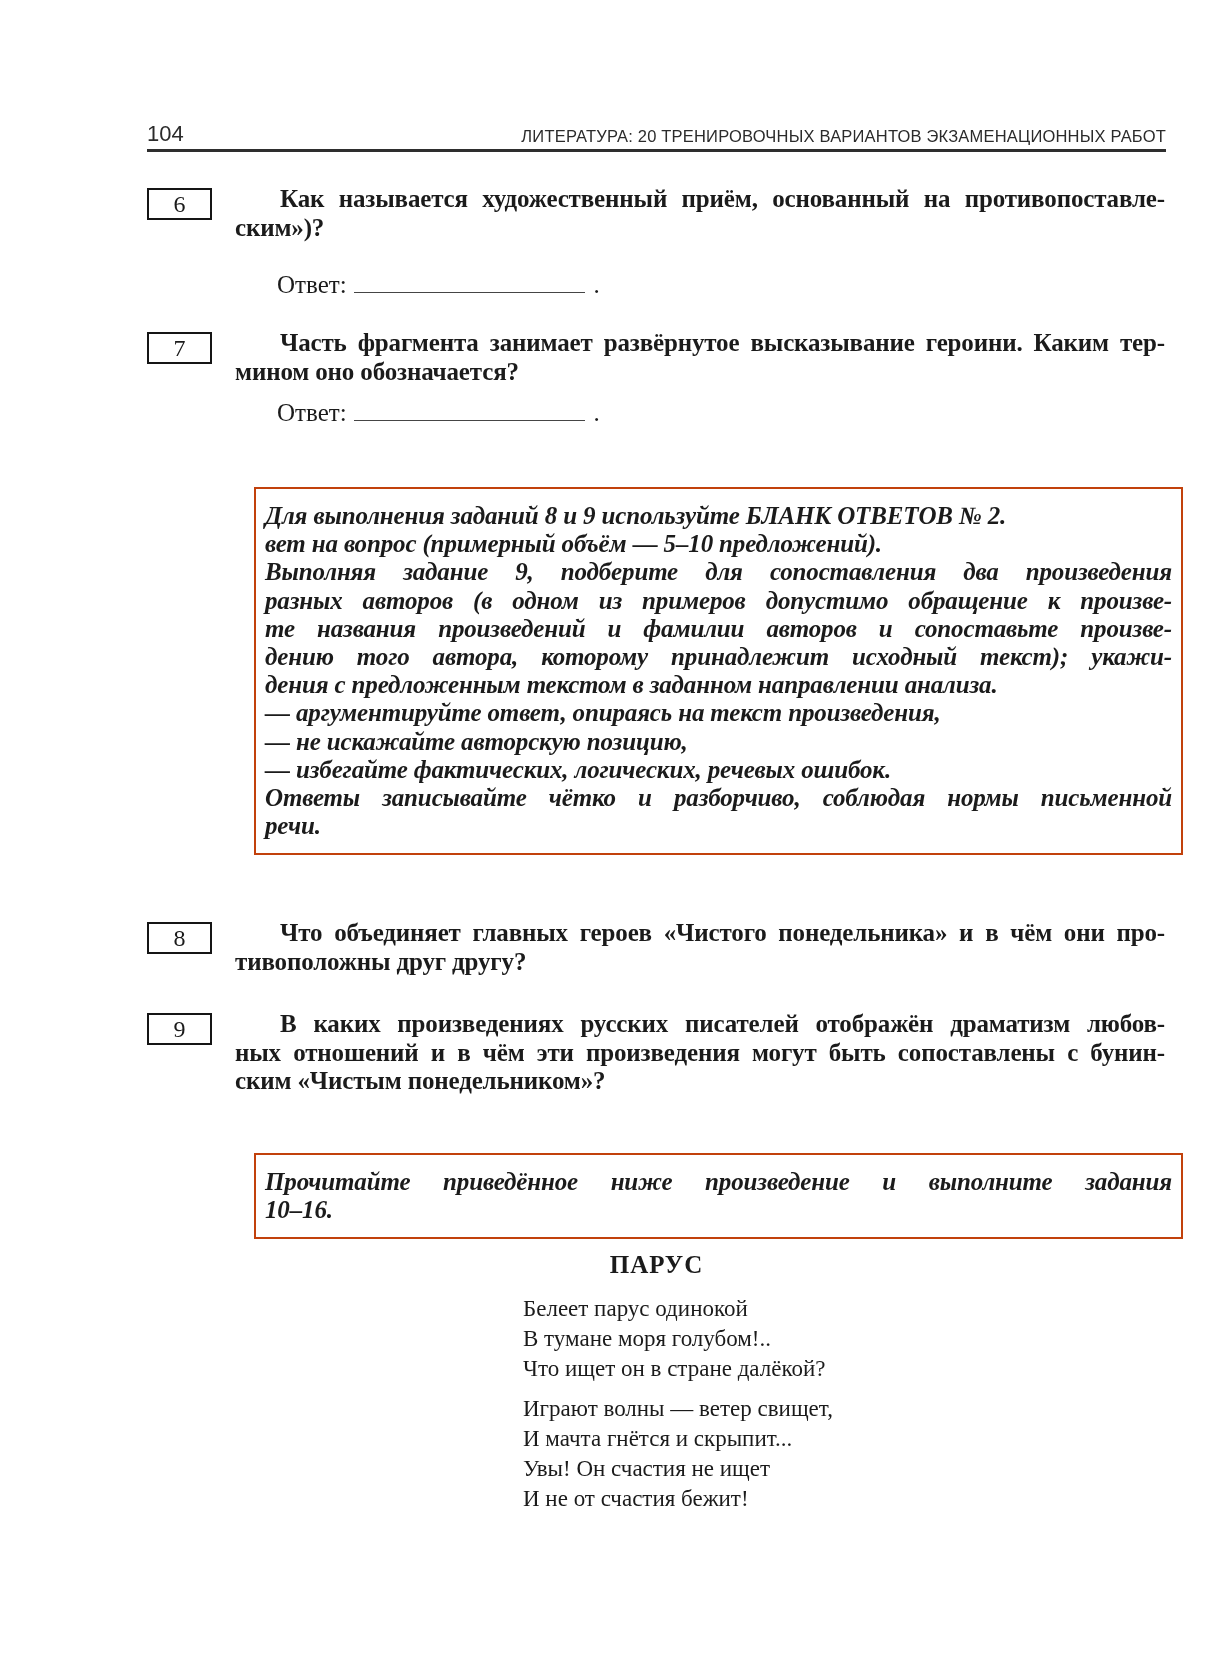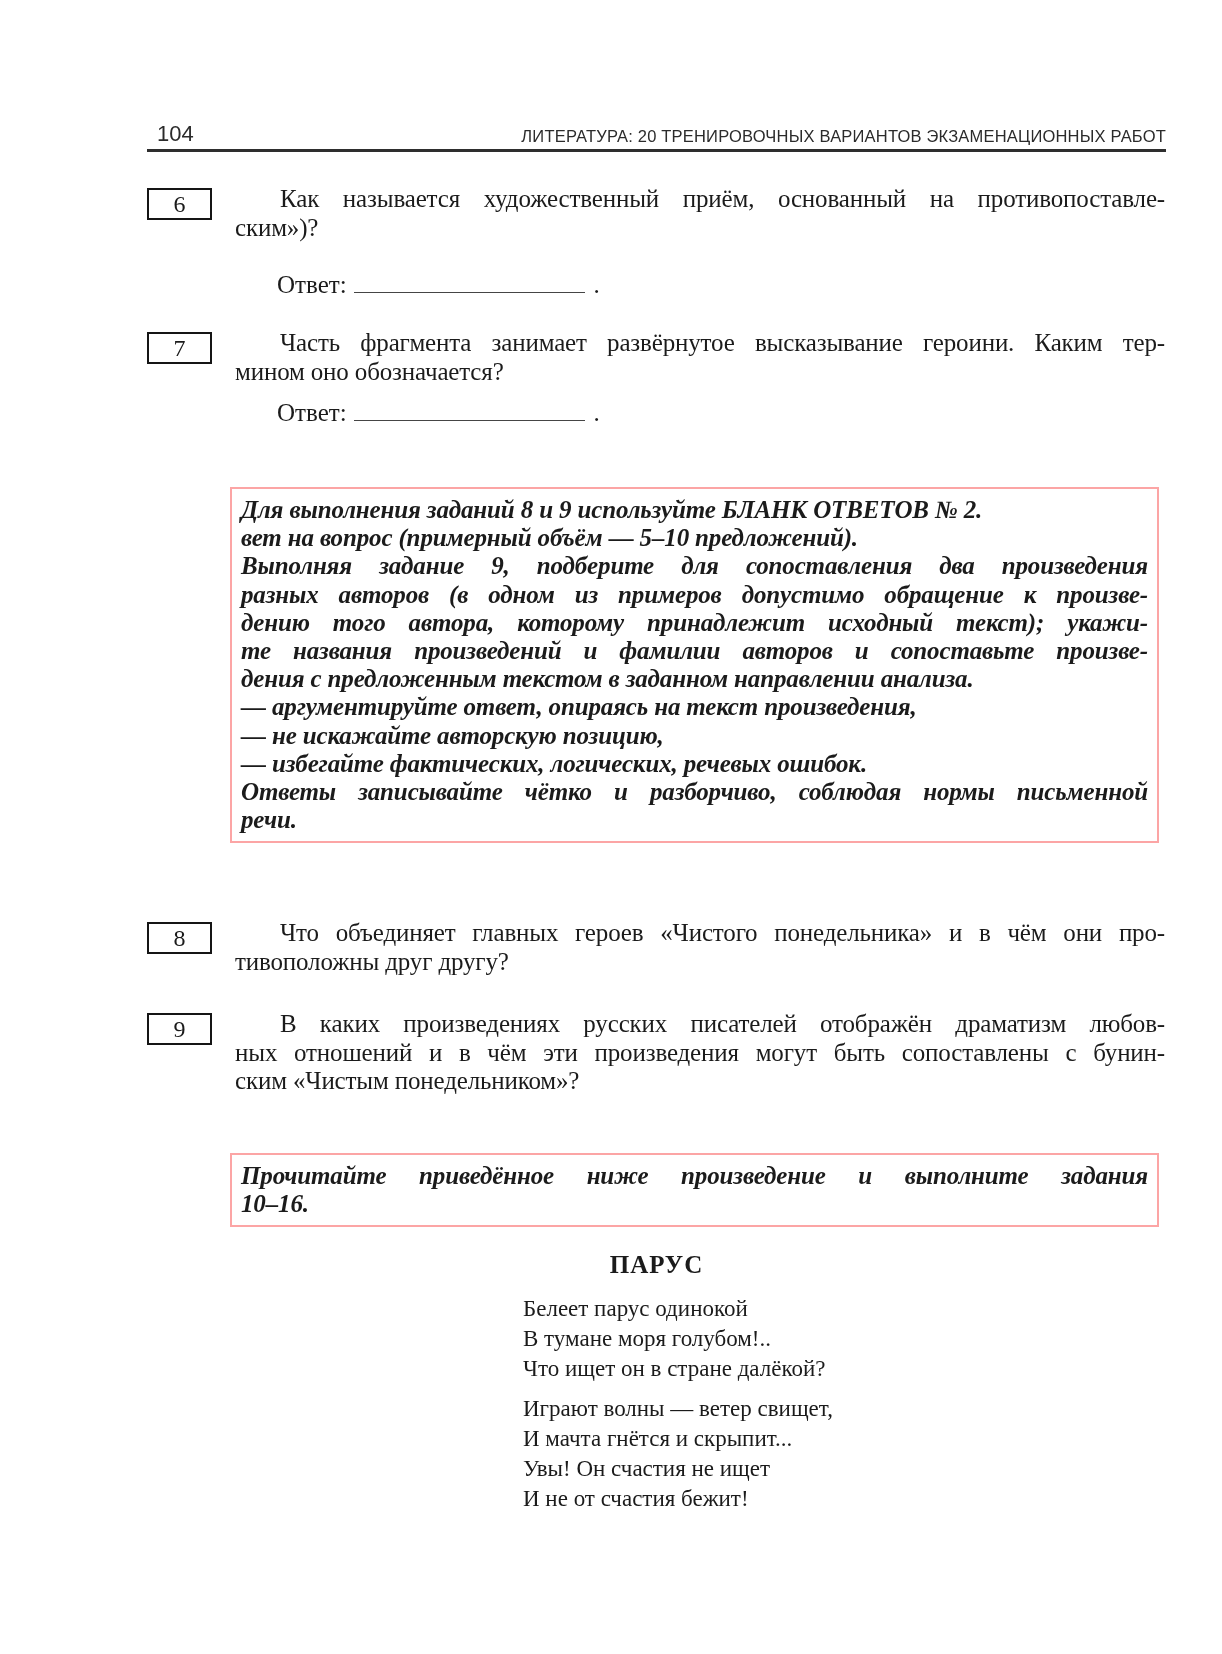--- a/index.html
+++ b/index.html
@@ -9,21 +9,21 @@
     margin:0 auto;
     background:#ffffff;
     font-family:"Liberation Serif","DejaVu Serif",serif;
     color:#1b1b1b;
     overflow:hidden;
   }
   
   .hdr-num {
     position:absolute; left:147px; top:121px;
     font-family:"Liberation Sans","DejaVu Sans",sans-serif;
-    font-size:22px; color:#2b2b2b;margin-left:10px;
+    font-size:22px; color:#2b2b2b;
   }
   .hdr-title {
     position:absolute; right:56px; top:127px;
     font-family:"Liberation Sans","DejaVu Sans",sans-serif;
     font-size:16.5px; letter-spacing:0.2px; color:#2b2b2b;
     white-space:nowrap;
   }
   .hdr-rule {
     position:absolute; left:147px; top:149px;
     width:1019px; height:2.5px; background:#2e2e2e;
@@ -36,37 +36,37 @@
     display:flex; align-items:center; justify-content:center;
     font-size:24px;
   }
   
   .qtext {
     position:absolute; left:235px; width:930px;
     font-size:25px; line-height:28.5px;
     letter-spacing:-0.15px;
     text-align:justify;
   }
-  .line { text-align:justify; text-align-last:left; }
+  .line { text-align:justify; text-align-last:left;font-weight:bold; }
   .line.jl { text-align-last:justify; }
   .line.ind { text-indent:45px; }
   
   .answer { position:absolute; left:277px; font-size:25px; white-space:nowrap; }
   .answer .blank {
     display:inline-block; width:231px; height:16px;
     border-bottom:1.8px solid #454545;
     margin-left:7px;
   }
   .answer .dot { margin-left:9px; }
   
   .ibox {
-    position:absolute; left:230px; width:929px;
+    position:absolute; left:254px; width:929px;
     box-sizing:border-box;
-    border:2px solid #fca5a5;
-    padding:7px 9px;
+    border:2px solid #c2410c;
+    padding:13px 9px;
     font-style:italic; font-weight:bold;
     font-size:25px; line-height:28.2px;
     letter-spacing:-0.15px;
   }
   
   .poem-title {
     position:absolute; left:147px; top:1251px; width:1019px;
     text-align:center; font-weight:bold; font-size:25px; letter-spacing:1px;
   }
   .poem {
@@ -104,22 +104,22 @@
   </div>
   <div class="answer" style="top:399px">
     <span>Ответ:</span><span class="blank"></span><span class="dot">.</span>
   </div>
 
   <div class="ibox" style="top:487px">
     <div class="line">Для выполнения заданий 8 и 9 используйте БЛАНК ОТВЕТОВ № 2.</div>
     <div class="line">вет на вопрос (примерный объём — 5–10 предложений).</div>
     <div class="line jl">Выполняя задание 9, подберите для сопоставления два произведения</div>
     <div class="line jl">разных авторов (в одном из примеров допустимо обращение к произве-</div>
+    <div class="line jl">те названия произведений и фамилии авторов и сопоставьте произве-</div>
     <div class="line jl">дению того автора, которому принадлежит исходный текст); укажи-</div>
-    <div class="line jl">те названия произведений и фамилии авторов и сопоставьте произве-</div>
     <div class="line">дения с предложенным текстом в заданном направлении анализа.</div>
     <div class="line">— аргументируйте ответ, опираясь на текст произведения,</div>
     <div class="line">— не искажайте авторскую позицию,</div>
     <div class="line">— избегайте фактических, логических, речевых ошибок.</div>
     <div class="line jl">Ответы записывайте чётко и разборчиво, соблюдая нормы письменной</div>
     <div class="line">речи.</div>
   </div>
 
   <div class="qbox" style="top:922px">
     <span>8</span>

